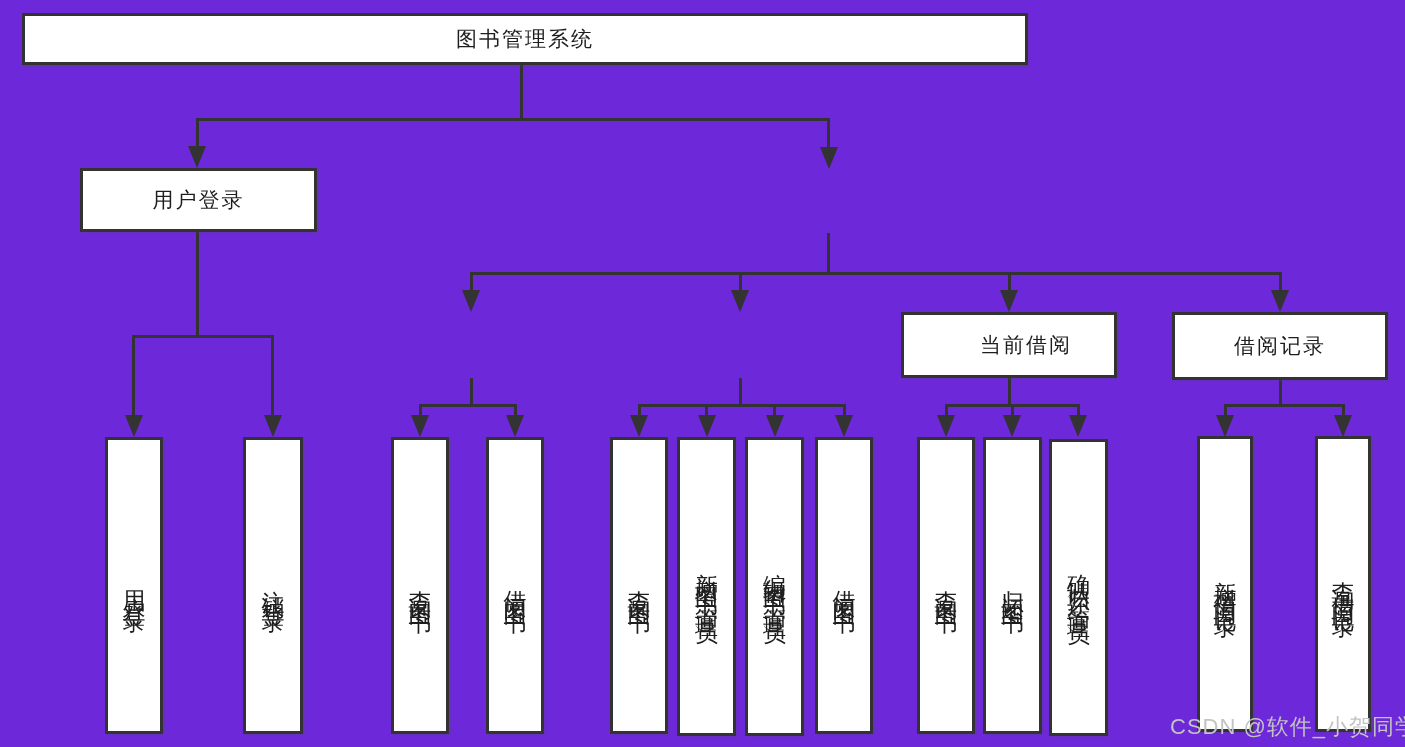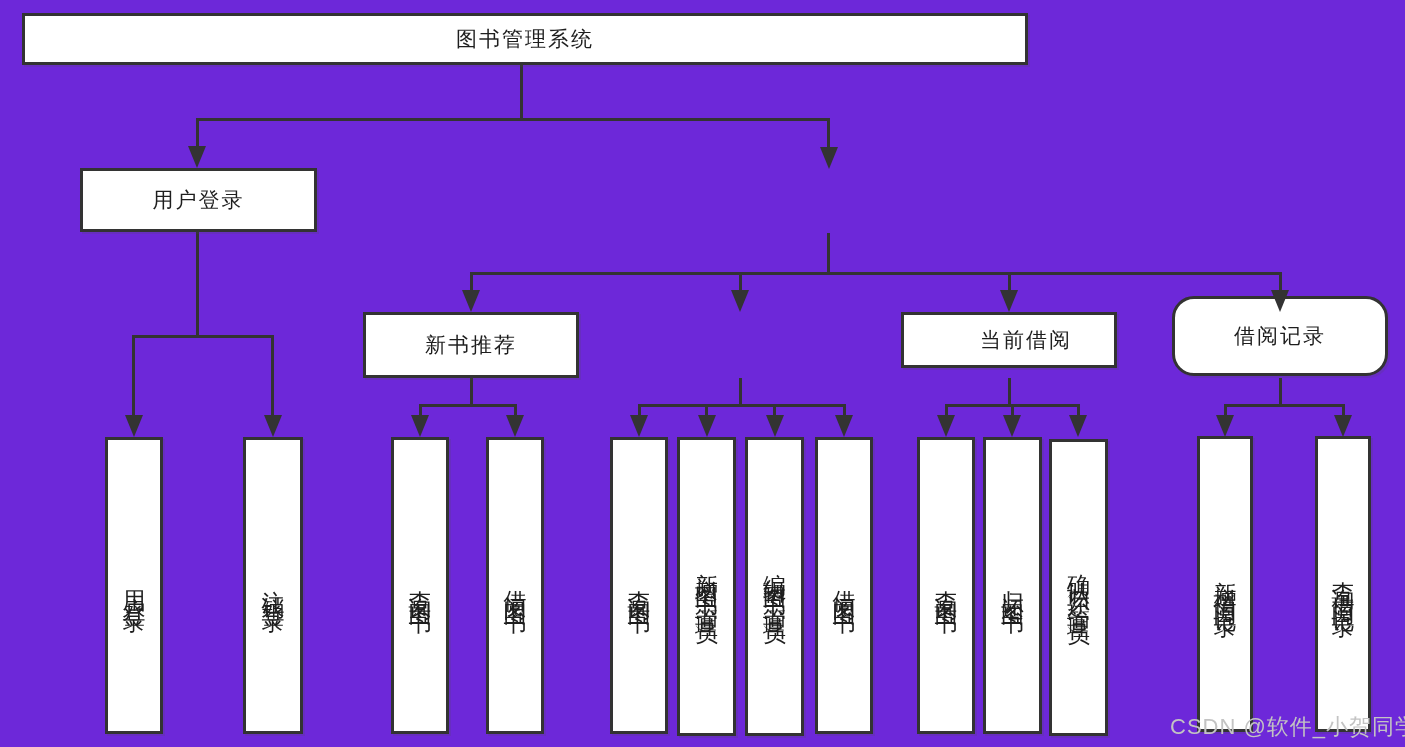--- a/index.html
+++ b/index.html
@@ -49,22 +49,22 @@
     white-space: nowrap;
     z-index: 6;
   }
 
   
   #bx-root          { left: 22px;   top: 13px;  width: 1006px; height: 52px; }
   #bx-user-login    { left: 80px;   top: 168px; width: 237px;  height: 64px; }
   #bx-book-mgmt     { left: 711px;  top: 169px; width: 236px;  height: 64px; }
   #bx-new-book      { left: 363px;  top: 312px; width: 216px;  height: 66px; }
   #bx-book-borrow   { left: 632px;  top: 312px; width: 216px;  height: 66px; }
-  #bx-cur-borrow    { left: 901px;  top: 312px; width: 216px;  height: 56px; padding-left: 34px; }
-  #bx-borrow-rec    { left: 1172px; top: 296px; width: 216px;  height: 80px; border-radius: 22px; }
+  #bx-cur-borrow    { left: 901px;  top: 312px; width: 216px;  height: 66px; padding-left: 34px; }
+  #bx-borrow-rec    { left: 1172px; top: 312px; width: 216px;  height: 68px; }
 
   #lf-a1 { left: 105px;  top: 437px; width: 58px; height: 297px; }
   #lf-a2 { left: 243px;  top: 437px; width: 60px; height: 297px; }
   #lf-b1 { left: 391px;  top: 437px; width: 58px; height: 297px; }
   #lf-b2 { left: 486px;  top: 437px; width: 58px; height: 297px; }
   #lf-c1 { left: 610px;  top: 437px; width: 58px; height: 297px; }
   #lf-c2 { left: 677px;  top: 437px; width: 59px; height: 299px; }
   #lf-c3 { left: 745px;  top: 437px; width: 59px; height: 299px; }
   #lf-c4 { left: 815px;  top: 437px; width: 58px; height: 297px; }
   #lf-d1 { left: 917px;  top: 437px; width: 58px; height: 297px; }
@@ -75,21 +75,20 @@
 </style>
 </head>
 <body>
 
 <div class="canvas">
 
   <div class="box" id="bx-root">图书管理系统</div>
 
   <div class="box" id="bx-user-login">用户登录</div>
 
-  <div class="box" id="bx-new-book">新书推荐</div>
   <div class="box" id="bx-cur-borrow">当前借阅</div>
   <div class="box" id="bx-borrow-rec">借阅记录</div>
 
   <div class="box vbox" id="lf-a1">用户登录</div>
   <div class="box vbox" id="lf-a2">注销登录</div>
 
   <div class="box vbox" id="lf-b1">查询图书</div>
   <div class="box vbox" id="lf-b2">借阅图书</div>
 
   <div class="box vbox" id="lf-c1">查询图书</div>

